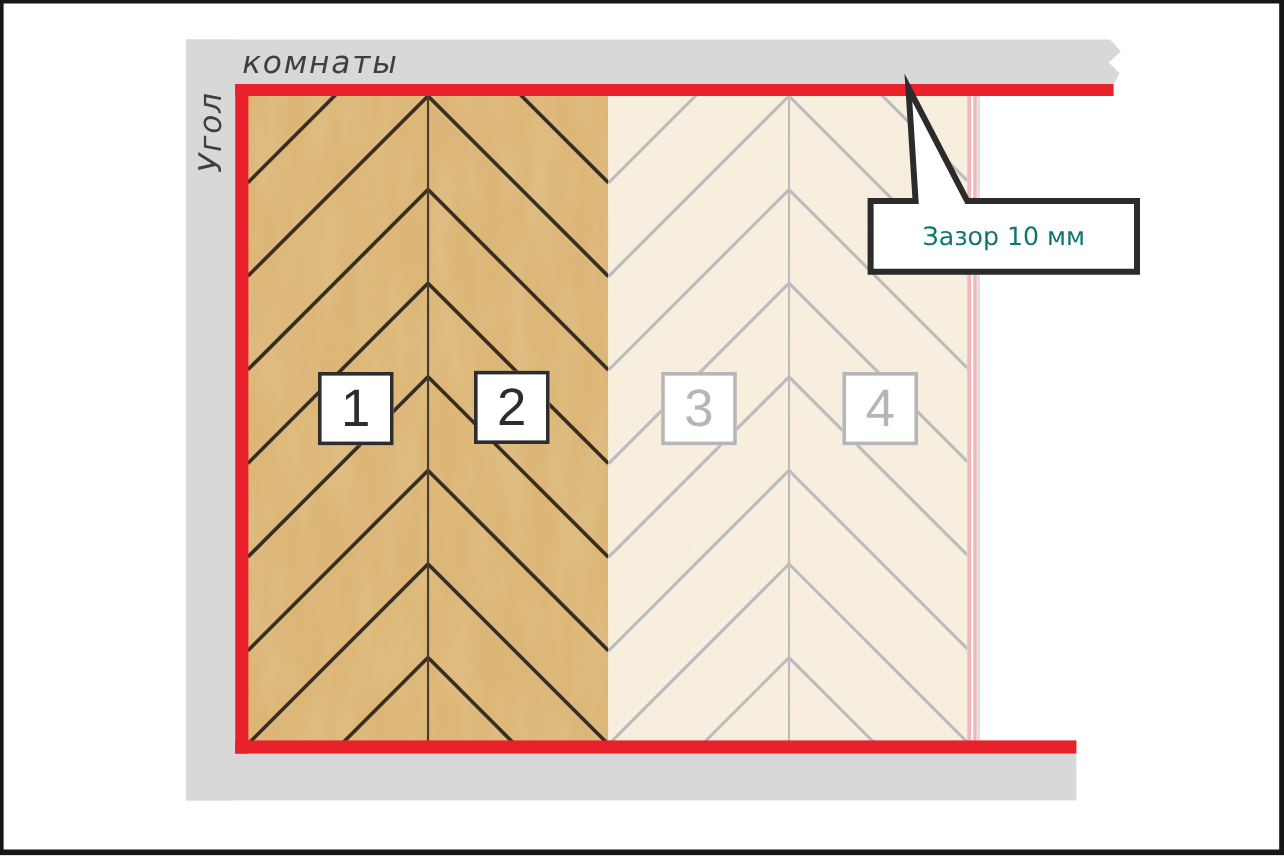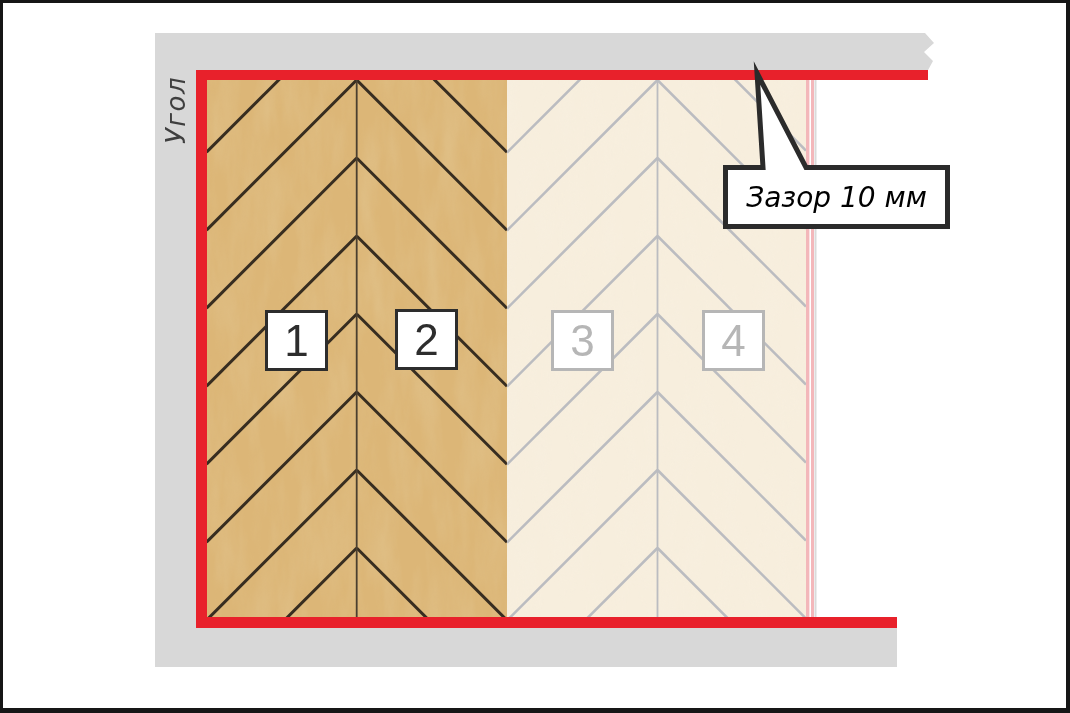--- a/index.html
+++ b/index.html
@@ -47,21 +47,21 @@
     background:#ffffff;border:3px solid;
     display:flex;align-items:center;justify-content:center;
     font-family:"Liberation Sans", sans-serif;
     font-size:44px;z-index:10;
   }
   .panel-tag.laid{border-color:var(--label-laid,#2d2d2d);color:var(--label-laid,#2d2d2d);}
   .panel-tag.planned{border-color:var(--label-planned,#b6b6b6);color:var(--label-planned,#b6b6b6);}
   .callout-text{
     position:absolute;left:725px;top:167px;width:223px;height:60px;
     display:flex;align-items:center;justify-content:center;
-    font-style:italic;font-size:28px;color:#000000;
+    font-size:21px;color:#0f766e;
     z-index:12;white-space:nowrap;
   }
 </style>
 </head>
 <body>
 
 <div class="stage">
 
   <svg class="scene" width="1070" height="713" viewBox="0 0 1070 713">
     <defs>
@@ -152,20 +152,21 @@
       <rect x="196" y="70" width="732" height="10" style="fill:var(--gap-red)"></rect>
       <rect x="196" y="70" width="11" height="558" style="fill:var(--gap-red)"></rect>
       <rect x="196" y="617" width="701" height="11" style="fill:var(--gap-red)"></rect>
     </g>
 
     <path d="M757,73 L806,167.5 L947.5,167.5 L947.5,226.5 L725.5,226.5 L725.5,167.5 L763,167.5 Z" fill="#ffffff" style="stroke:var(--callout-border)" stroke-width="5" stroke-linejoin="miter" stroke-miterlimit="9"></path>
   </svg>
 
 
   <div class="wall-label vert">Угол</div>
+  <div class="wall-label horiz">комнаты</div>
 
   <div class="panel-tag laid" style="left:265px;top:310px">1</div>
   <div class="panel-tag laid" style="left:395px;top:309px">2</div>
   <div class="panel-tag planned" style="left:551px;top:310px">3</div>
   <div class="panel-tag planned" style="left:702px;top:310px">4</div>
 
   <div class="callout-text">Зазор 10 мм</div>
 
   <div class="frame-border"></div>
 </div>

